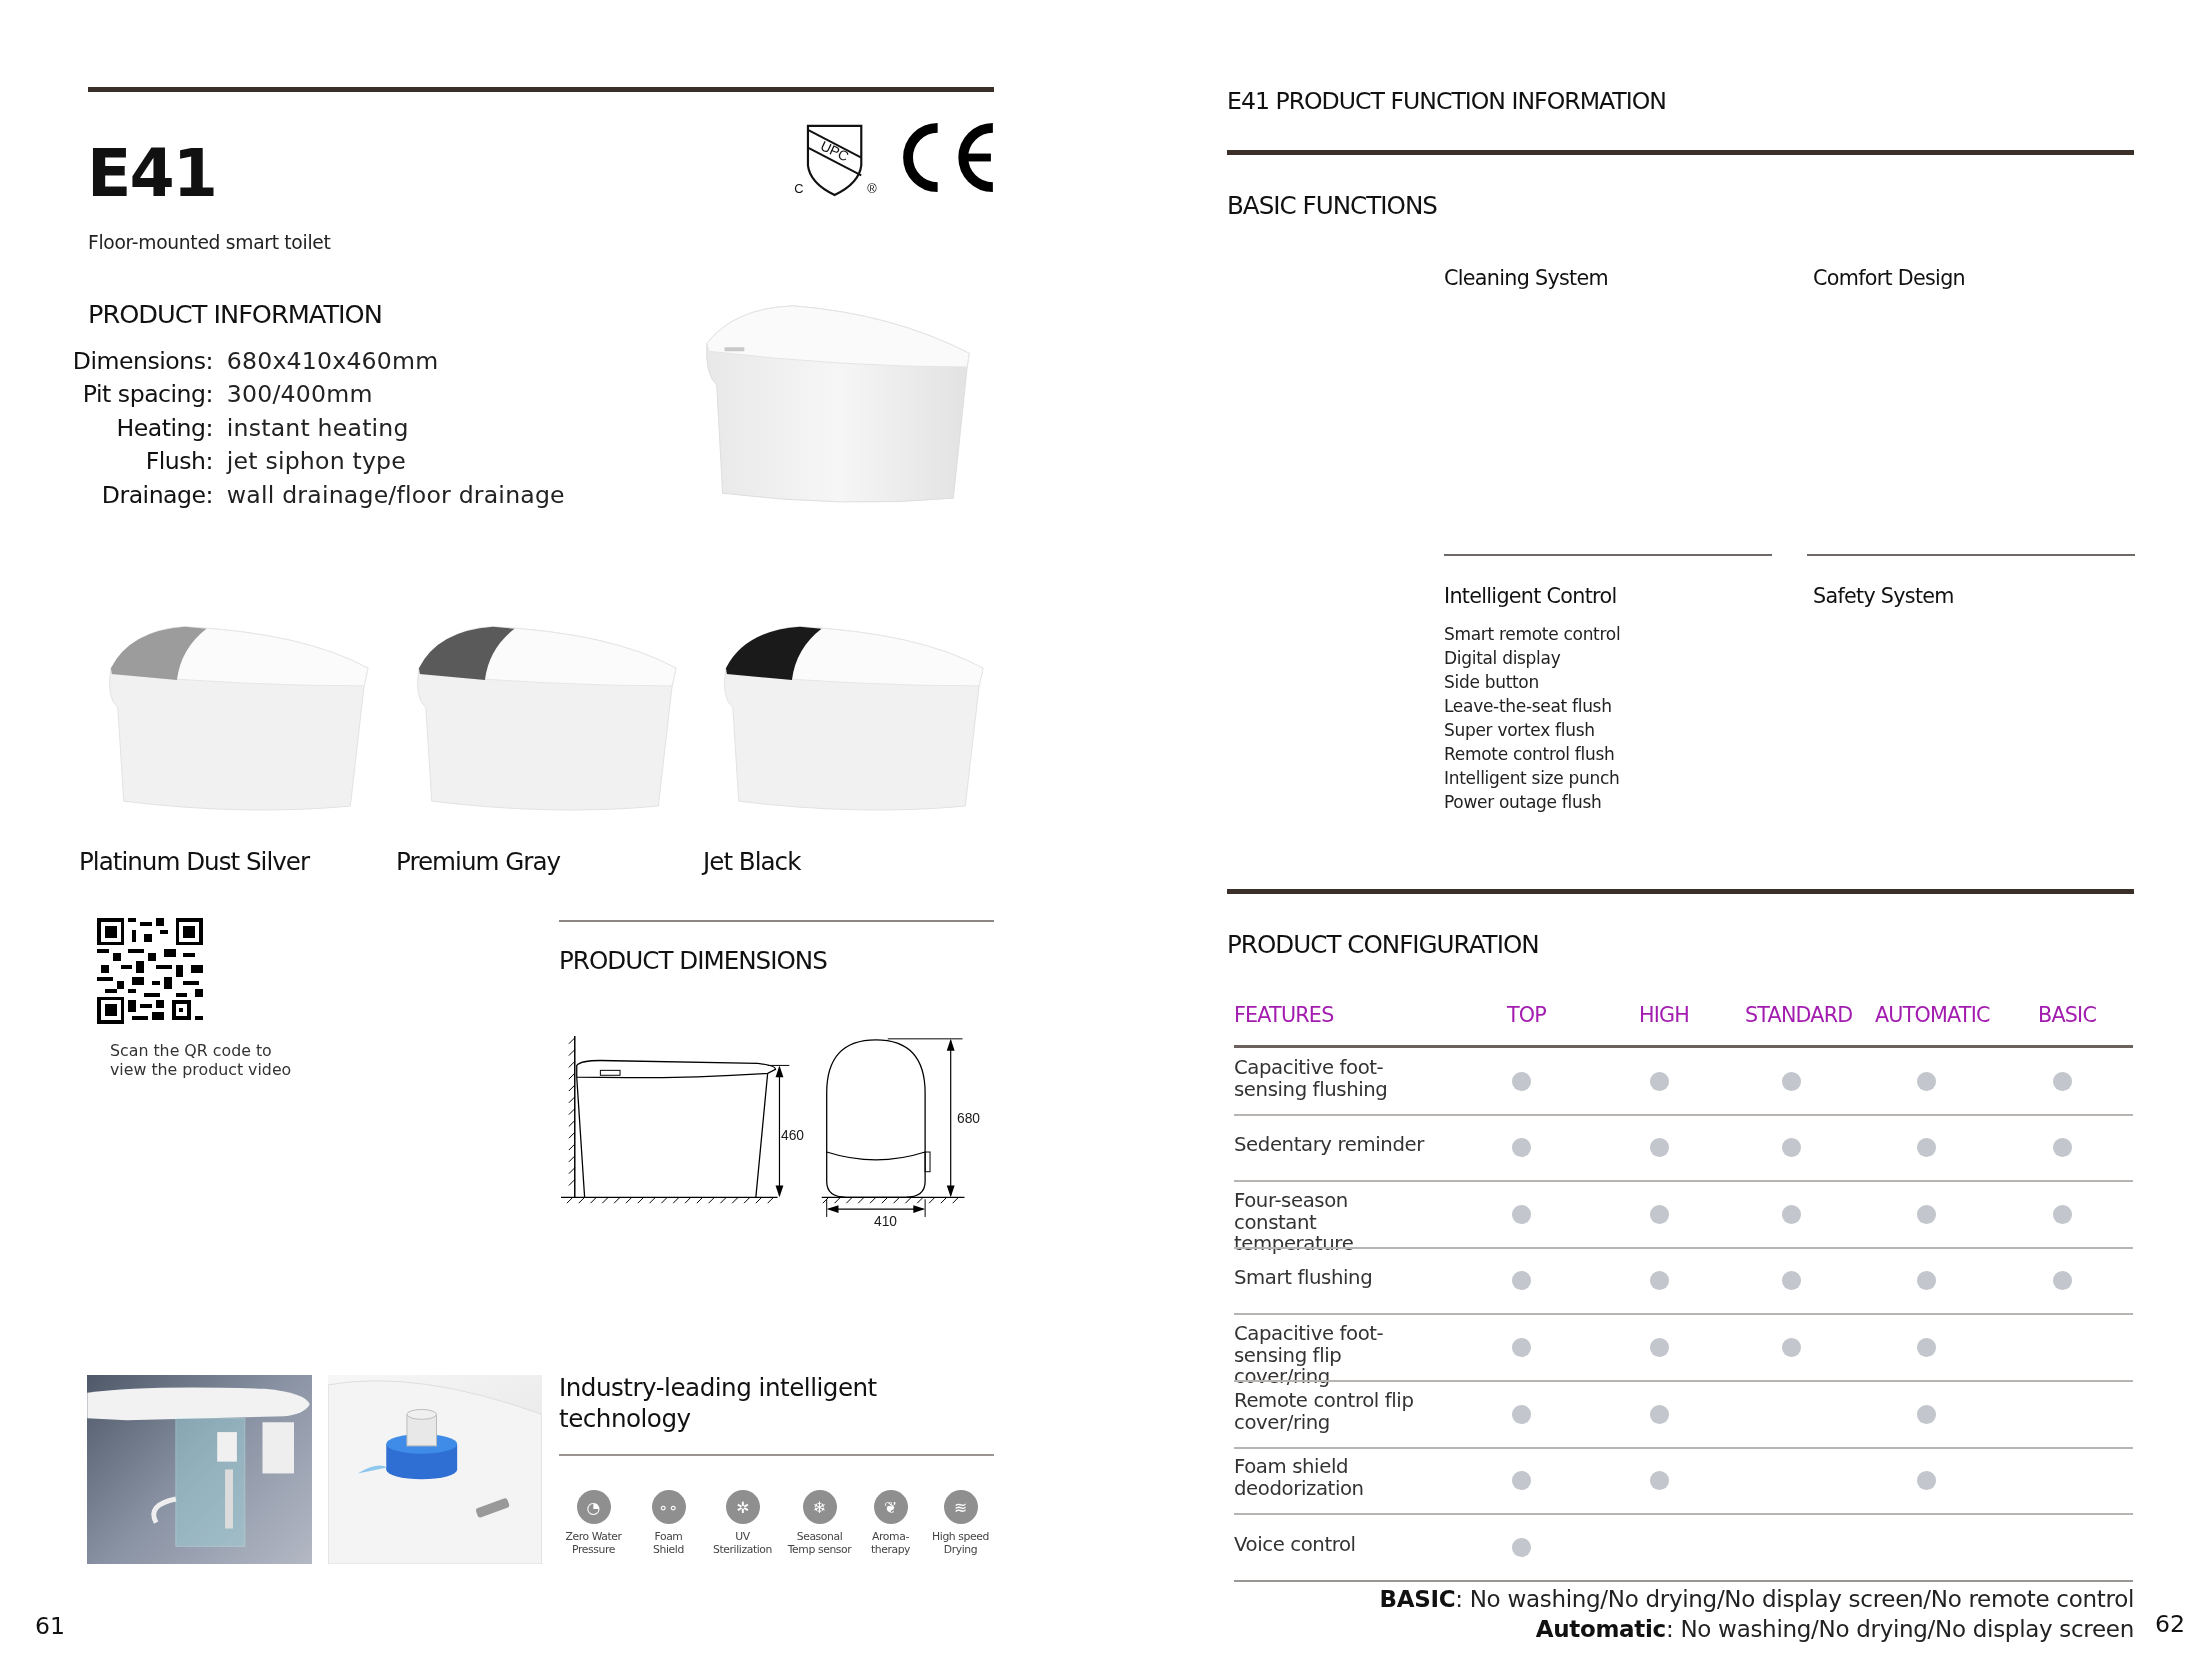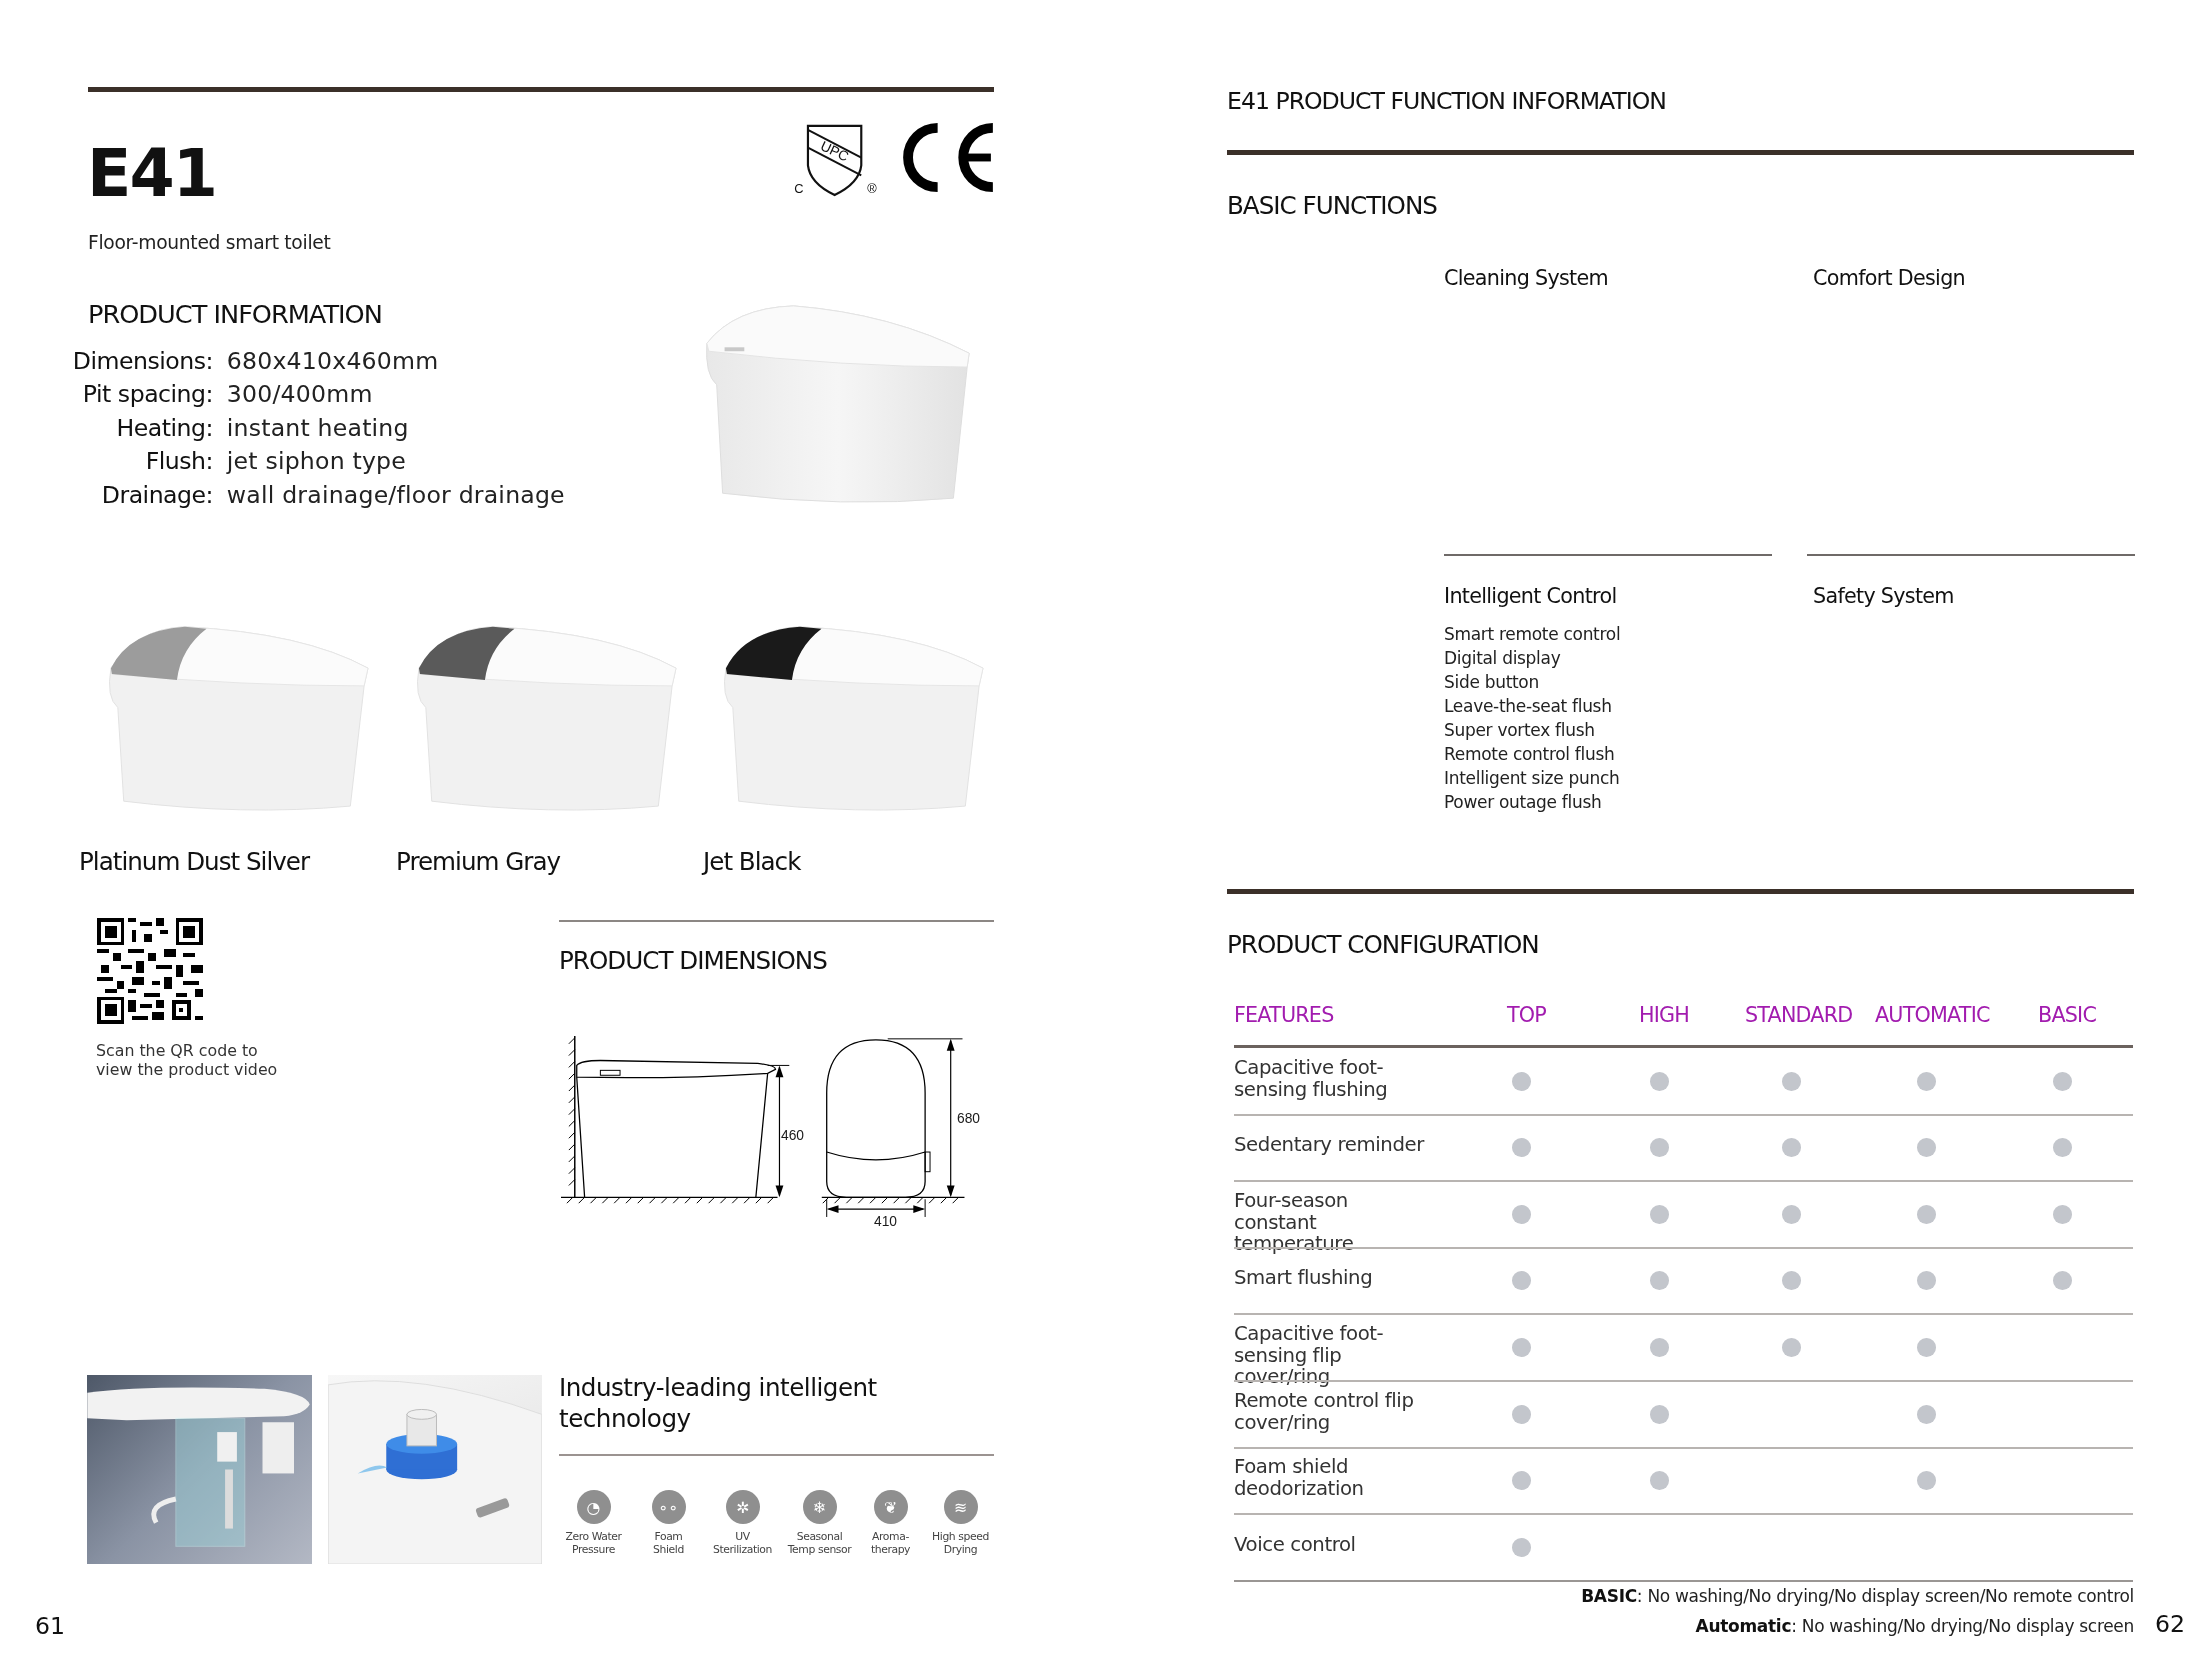--- a/index.html
+++ b/index.html
@@ -24,21 +24,21 @@
   .icon-circle { width: 34px; height: 34px; border-radius: 50%; background: #8f8f8f; margin: 0 auto; display: flex; align-items: center; justify-content: center; color: #fff; font-size: 15.8px; }
   .icon-label { font-size: 10.8px; color: #444; line-height: 12.8px; margin-top: 6.9px; letter-spacing: -0.4px; }
   .page-num { font-size: 23.6px; color: #111; }
 
   
   .func-head { font-size: 20.7px; color: #111; letter-spacing: -0.7px; }
   .func-list { font-size: 17px; color: #222; line-height: 24px; letter-spacing: -0.3px; list-style: none; }
   .cfg-head { position: absolute; font-size: 20.7px; color: #a21caf; letter-spacing: -0.8px; }
   .cfg-feat { position: absolute; left: 0; font-size: 19.7px; color: #333; line-height: 21.7px; letter-spacing: -0.4px; width: 197px; }
   .dot { position: absolute; width: 18.7px; height: 18.7px; border-radius: 50%; background: #c3c6cc; }
-  .note { position: absolute; font-size: 17px; color: #222; text-align: right; letter-spacing: -0.3px; }
+  .note { position: absolute; font-size: 23px; color: #222; text-align: right; letter-spacing: -0.3px; }
   .note b { font-weight: bold; color: #111; }
 
   
   .toilet { position: absolute; }
 </style>
 </head>
 <body>
 
 <div>
   <div class="rule-dark" style="left:88px; top:87px; width:906px;"></div>
@@ -176,21 +176,21 @@
           <rect x="15" y="21" width="2" height="2"></rect>
           <rect x="19" y="21" width="5" height="5"></rect>
           <rect x="20" y="22" width="3" height="3" fill="#fff"></rect>
           <rect x="21" y="23" width="1" height="1"></rect>
         <rect x="9" y="25" width="4" height="1"></rect>
           <rect x="14" y="24" width="3" height="2"></rect>
           <rect x="25" y="25" width="2" height="1"></rect>
       </g>
     </svg>
   </div>
-  <div class="abs qr-caption" style="left:96px; top:1042px;">
+  <div class="abs qr-caption" style="left:110px; top:1042px;">
     <div>Scan the QR code to</div>
     <div>view the product video</div>
   </div>
 
   <div class="rule-thin" style="left:559px; top:920px; width:435px; height:1.5px;"></div>
   <div class="abs sect" style="left:559px; top:946px; font-size:24.6px;">PRODUCT DIMENSIONS</div>
 
   <div class="abs" style="left:561px; top:1024px; width:433px; height:197px;">
     <svg width="433" height="197" viewBox="0 0 440 200">
 

